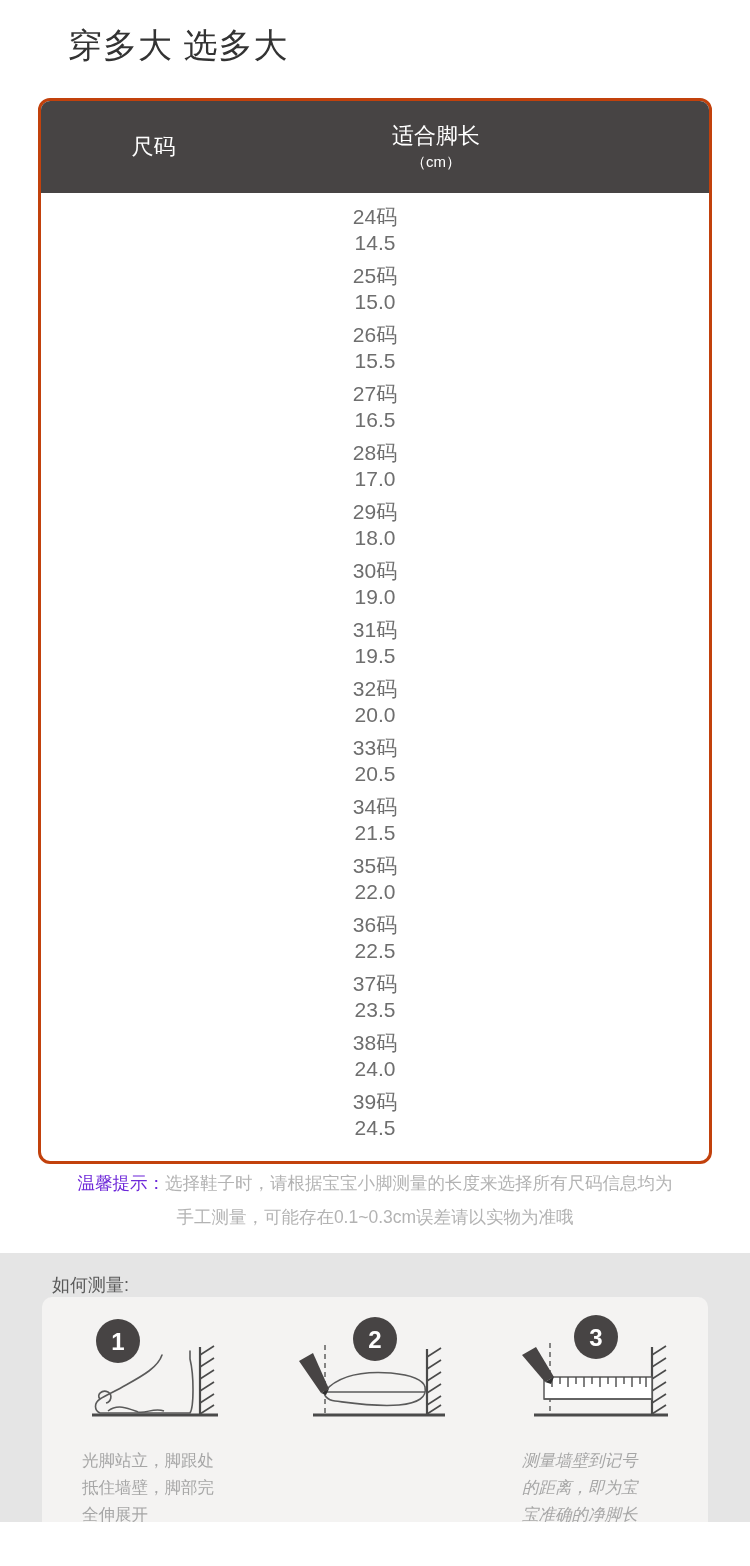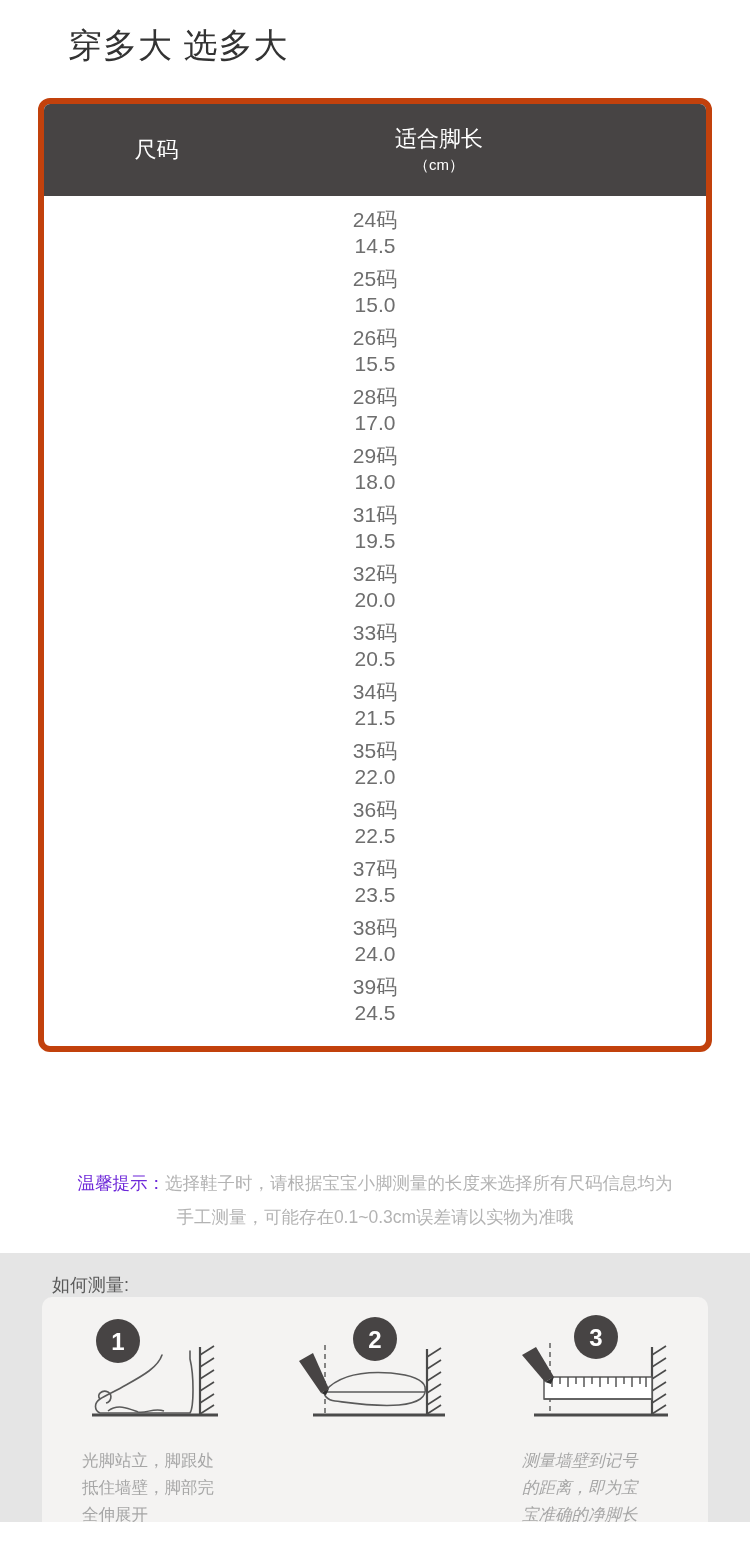--- a/index.html
+++ b/index.html
@@ -16,21 +16,21 @@
     position:absolute; left:68px; top:20px;
     font-size:34px; line-height:50px;
     color:#333333; letter-spacing:1px; font-weight:400;
     white-space:pre;
   }
 
   
   .size-table {
     position:absolute; left:38px; top:98px;
     width:674px;
-    border:6px solid #c2410c;
+    border:3px solid #c2410c;
     border-radius:12px;
     background:#ffffff;
     overflow:hidden;
   }
   .table-head {
     height:92px;
     background:#474444;
     display:flex;
     align-items:center;
   }
@@ -142,26 +142,34 @@
         </div>
         <div class="trow">
           <div class="td td-size">25码</div>
           <div class="td td-len">15.0</div>
         </div>
         <div class="trow">
           <div class="td td-size">26码</div>
           <div class="td td-len">15.5</div>
         </div>
         <div class="trow">
+          <div class="td td-size">27码</div>
+          <div class="td td-len">16.5</div>
+        </div>
+        <div class="trow">
           <div class="td td-size">28码</div>
           <div class="td td-len">17.0</div>
         </div>
         <div class="trow">
           <div class="td td-size">29码</div>
           <div class="td td-len">18.0</div>
+        </div>
+        <div class="trow">
+          <div class="td td-size">30码</div>
+          <div class="td td-len">19.0</div>
         </div>
         <div class="trow">
           <div class="td td-size">31码</div>
           <div class="td td-len">19.5</div>
         </div>
         <div class="trow">
           <div class="td td-size">32码</div>
           <div class="td td-len">20.0</div>
         </div>
         <div class="trow">

